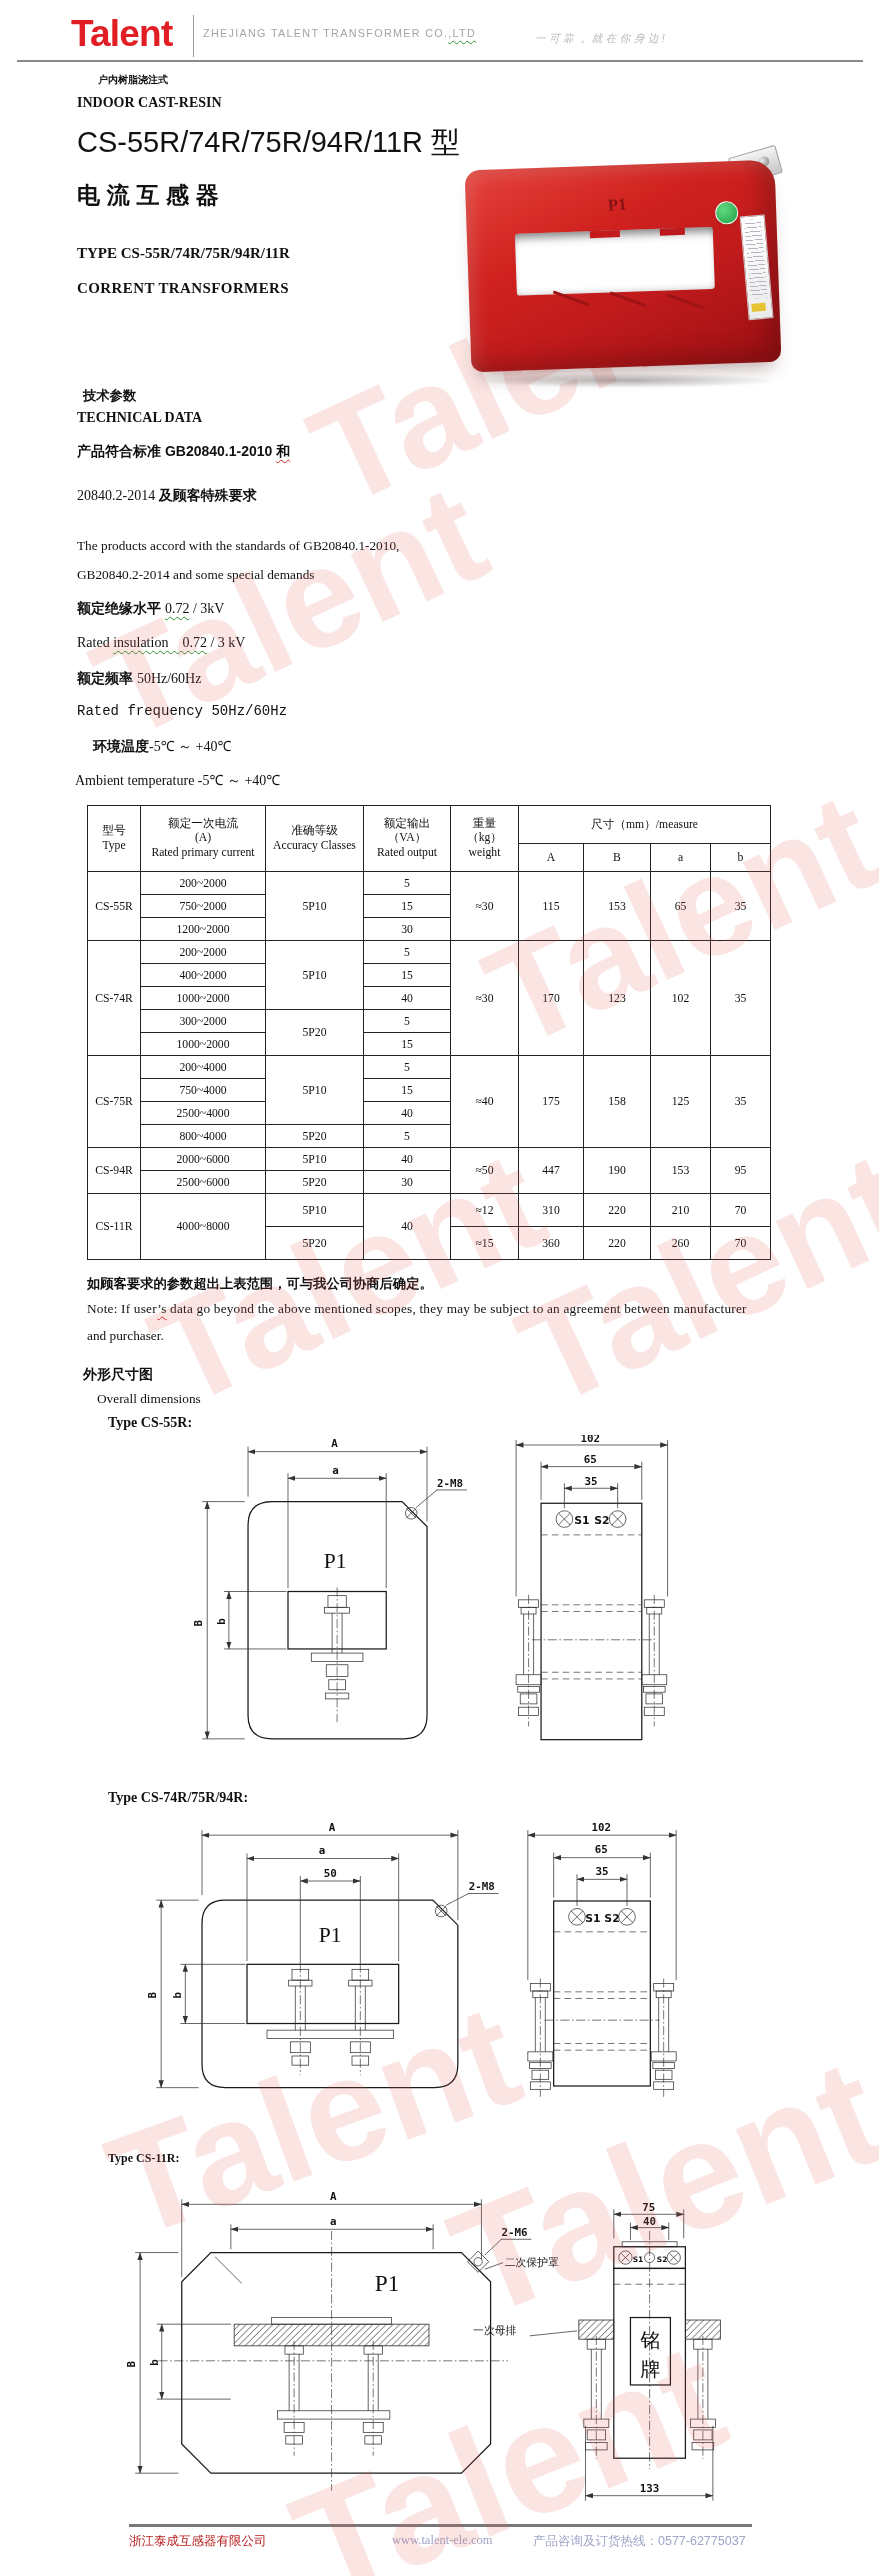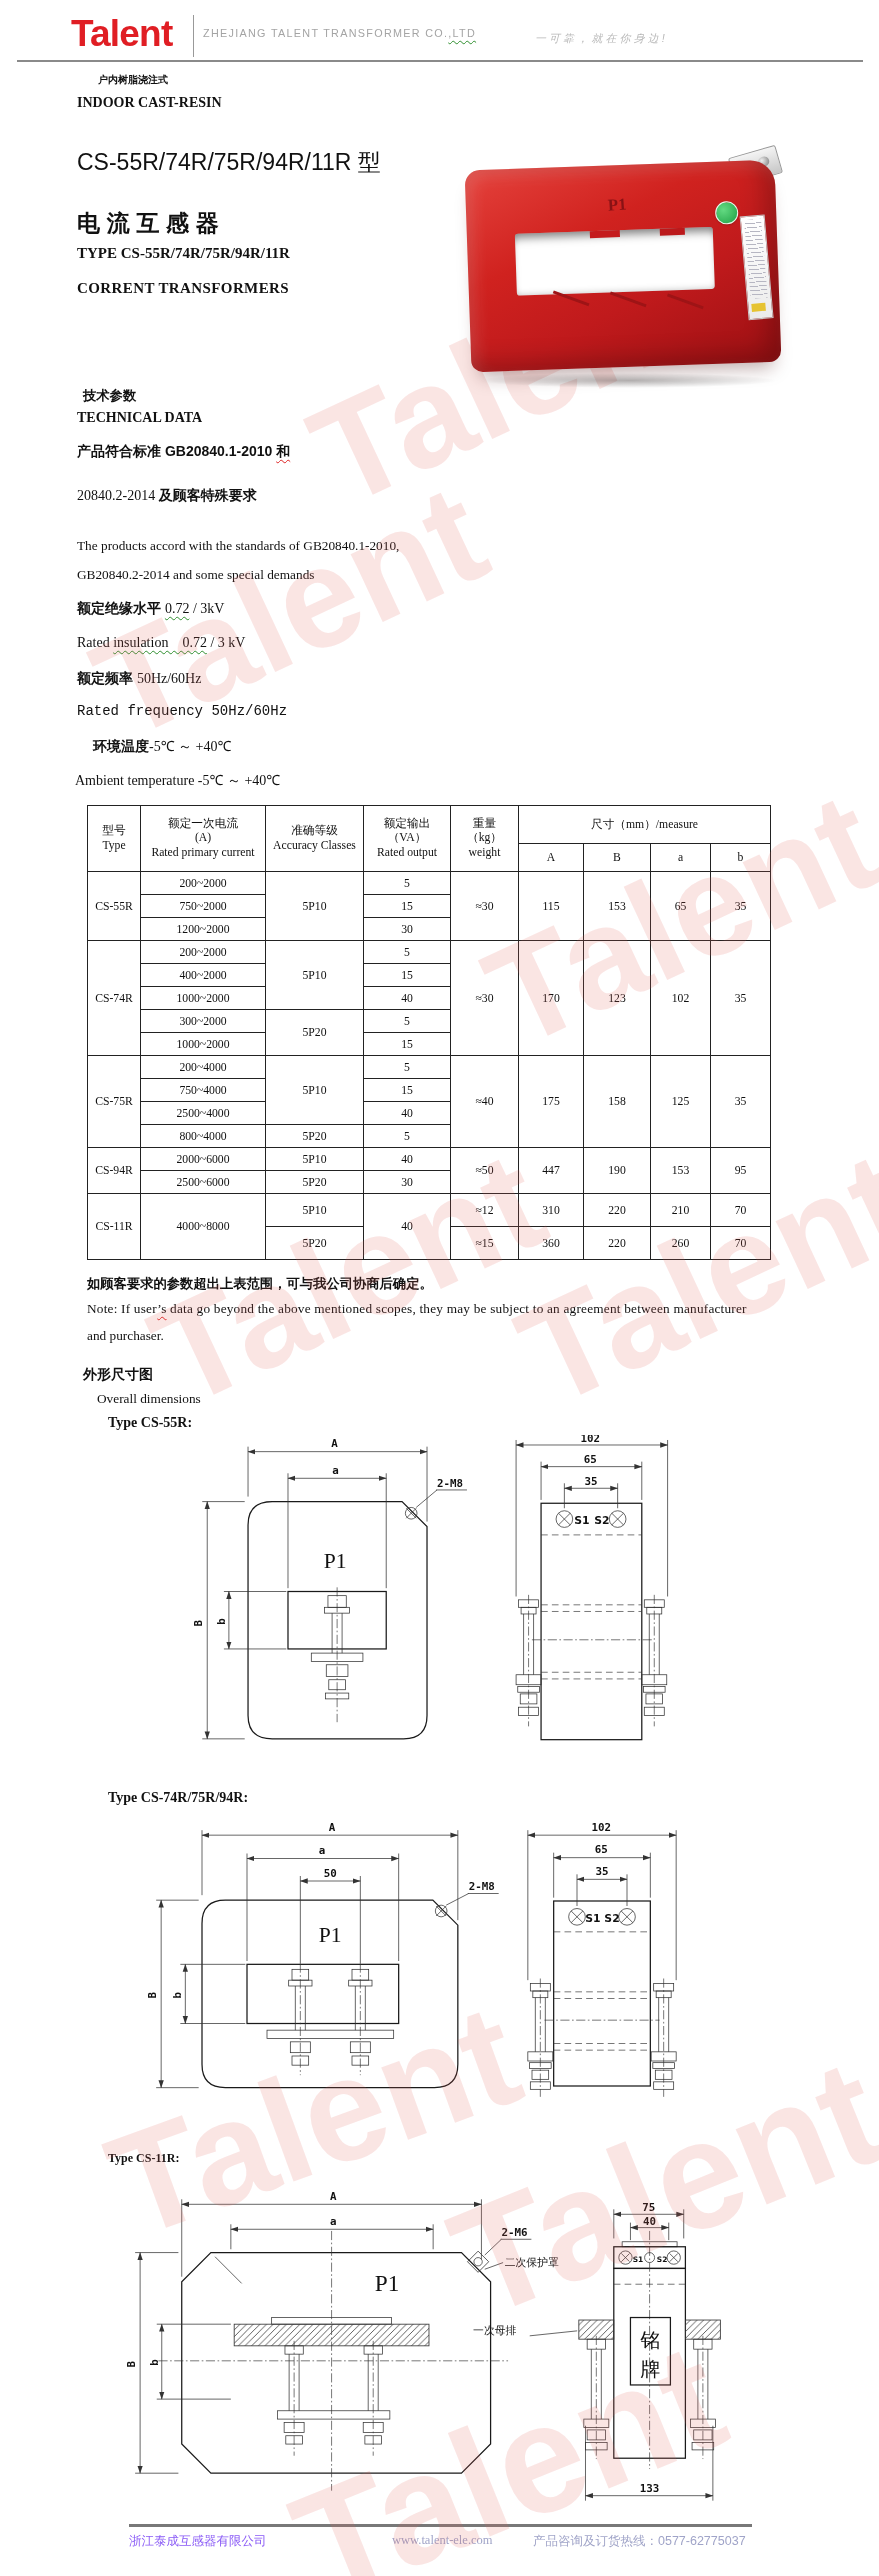--- a/index.html
+++ b/index.html
@@ -12,22 +12,22 @@
   .hdr-div{left:193px;top:15px;width:0.8px;height:42px;background:#999;z-index:2;}
   .hdr-co{left:203px;top:27px;font-family:"Liberation Sans",sans-serif;font-size:10.8px;
           color:#a4a4a4;letter-spacing:1.3px;z-index:2;}
   .hdr-tag{left:535px;top:32px;font-family:"Liberation Sans",sans-serif;font-size:10.8px;
            color:#b8b8b8;font-style:italic;letter-spacing:3.3px;z-index:2;}
   .hdr-rule{left:16.7px;top:60px;width:846px;height:1.7px;background:#8a8a8a;z-index:2;}
   
   .zh{font-family:"Liberation Sans",sans-serif;}
   .t-cn1{left:98px;top:73px;font-size:10px;font-weight:bold;z-index:3;}
   .t-en1{left:77px;top:95px;font-size:14px;font-weight:bold;z-index:3;}
-  .t-model{left:77px;top:123px;font-size:23px;font-family:"Liberation Sans",sans-serif;z-index:3;margin-top:24px;}
-  .t-prodcn{left:77px;top:180px;font-size:23px;font-weight:bold;letter-spacing:6.7px;z-index:3;margin-top:28px;}
+  .t-model{left:77px;top:123px;font-size:29px;font-family:"Liberation Sans",sans-serif;z-index:3;}
+  .t-prodcn{left:77px;top:180px;font-size:23px;font-weight:bold;letter-spacing:6.7px;z-index:3;}
   .t-typeen{left:77px;top:245px;font-size:15px;font-weight:bold;z-index:3;}
   .t-proden{left:77px;top:280px;font-size:15px;font-weight:bold;letter-spacing:0.4px;z-index:3;}
   
   .photo{left:450px;top:148px;width:350px;height:240px;z-index:6;}
   .photo>div{position:absolute;}
   .ph-shadow{left:28px;bottom:0;width:300px;height:15px;
              background:radial-gradient(ellipse at center,rgba(0,0,0,.28),transparent 70%);}
   .ph-terminal{right:20px;top:3.3px;width:47px;height:27px;transform:rotate(-16deg);
                background:linear-gradient(#f4f4f4,#c6c6c6);border:0.8px solid #979797;border-radius:2.5px;}
   .ph-terminal:before,.ph-terminal:after{content:"";position:absolute;top:6.7px;width:10.8px;height:10.8px;
@@ -101,21 +101,21 @@
   .hid{fill:none;stroke:#333;stroke-width:.8;stroke-dasharray:8 5;}
   .dimtxt{font-family:"DejaVu Sans Mono",monospace;font-size:13px;font-weight:bold;fill:#111;}
   .p1txt{font-family:"Liberation Serif",serif;font-size:26px;fill:#111;}
   .s12{font-family:"DejaVu Sans",sans-serif;font-size:13px;font-weight:bold;fill:#111;}
   .cjk{font-family:"Liberation Sans",sans-serif;font-size:13px;fill:#111;}
   
   .wm{position:absolute;z-index:4;color:#e2615a;opacity:.16;font-family:"Liberation Sans",sans-serif;
       font-weight:bold;transform-origin:left top;pointer-events:none;white-space:nowrap;line-height:1;}
   
   .f-rule{left:129px;top:2524px;width:623px;height:2.5px;background:#787878;z-index:3;}
-  .f-co{left:129px;top:2533px;font-size:12.5px;color:#8b5cf6;z-index:3;}
+  .f-co{left:129px;top:2533px;font-size:12.5px;color:#b91c1c;z-index:3;}
   .f-url{left:392px;top:2533px;font-size:12.5px;color:#a0a4c8;z-index:3;cursor:pointer;}
   .f-tel{left:533px;top:2533px;font-size:12.5px;color:#a0a4c8;z-index:3;}
 </style>
 </head>
 <body>
 
 <div class="page">
 
   <div class="abs logo">Talent</div>
   <div class="abs hdr-div"></div>

